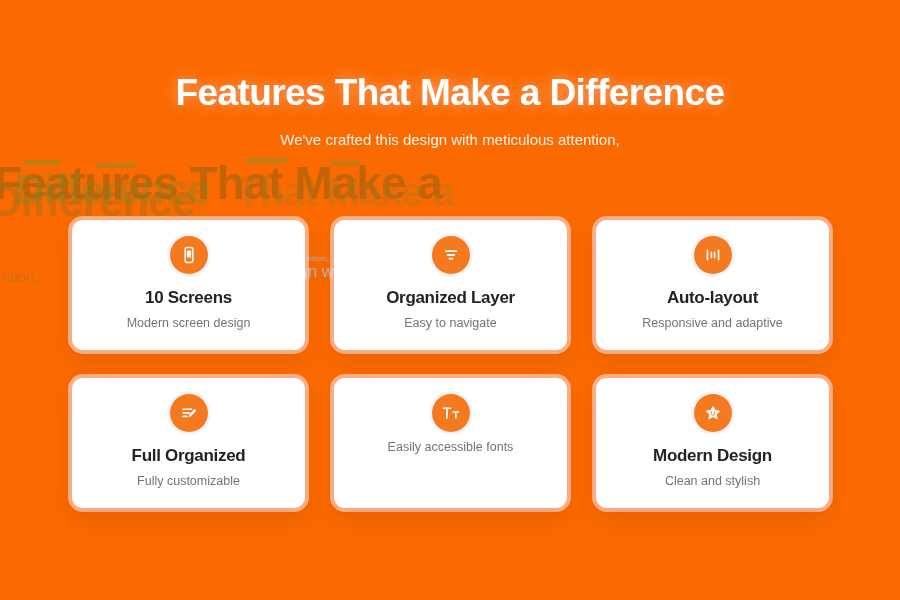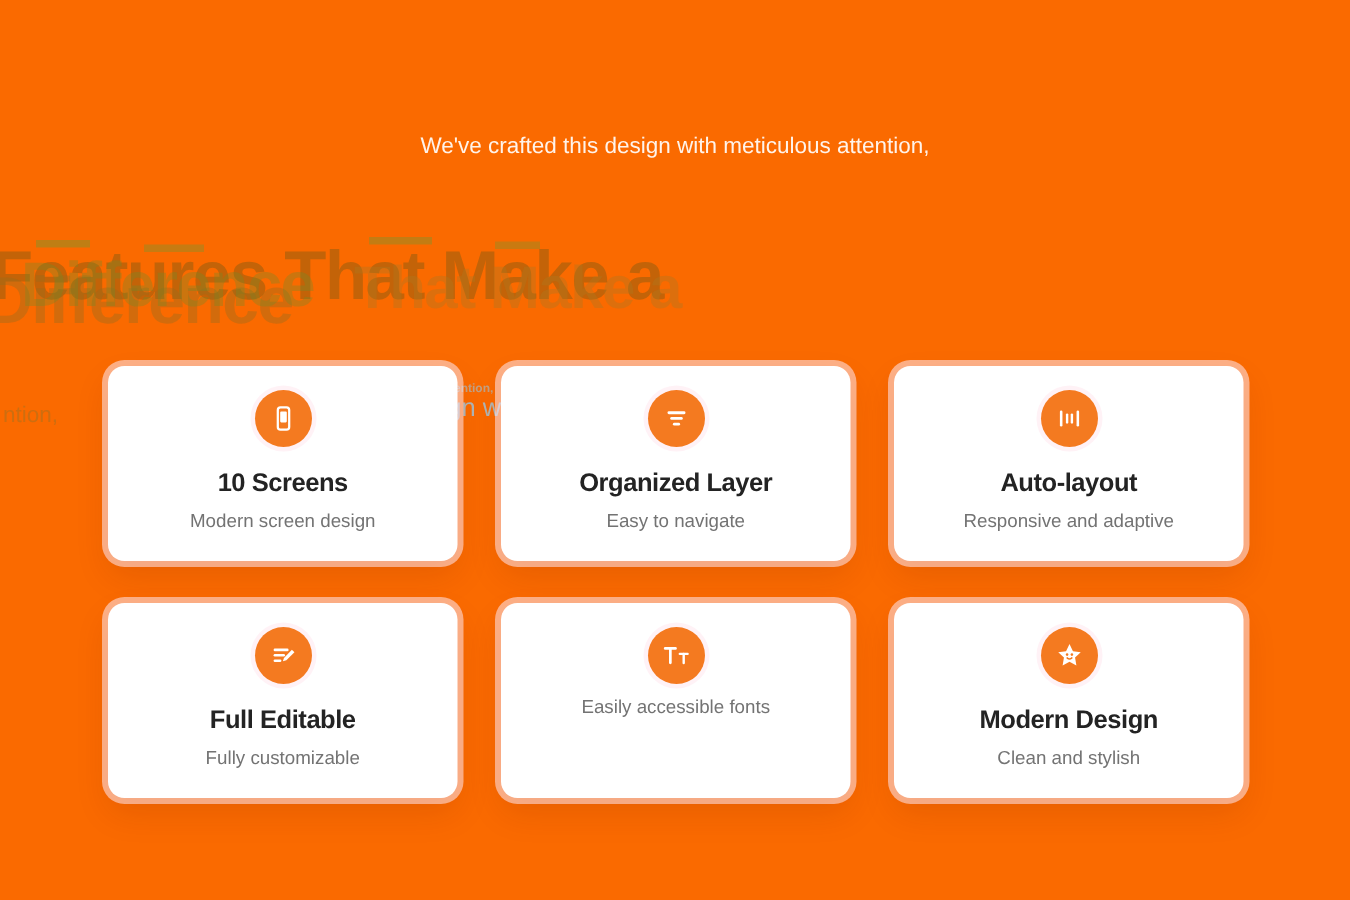--- a/index.html
+++ b/index.html
@@ -100,21 +100,20 @@
 
   
   #card-grid {
     position:absolute;
     left:72px; top:220px;
     width:757px;
     display:grid;
     grid-template-columns:repeat(3, 233px);
     grid-gap:28px 29px;
     z-index:6;
-    margin-top:24px;
   }
 
   .feature-card {
     position:relative;
     height:130px;
     background:#FFFFFF;
     border-radius:11px;
     box-shadow:0 0 0 4px rgba(255,232,240,0.55),
                0 10px 22px rgba(120,30,0,0.14);
     display:flex;
@@ -158,20 +157,21 @@
   <div class="ghost" id="ghost-title-d">That Make a</div>
   <div class="ghost" id="ghost-sub-b">We've crafted this design with meticulous attention,</div>
   <div class="ghost" id="ghost-sub-a">We've crafted this design with meticulous atte</div>
   <div class="ghost" id="ghost-frag">ntion,</div>
   <div class="ghost" id="ghost-dash-a"></div>
   <div class="ghost" id="ghost-dash-b"></div>
   <div class="ghost" id="ghost-dash-c"></div>
   <div class="ghost" id="ghost-dash-d"></div>
 
   <div id="header">
+    <h1 id="page-title">Features That Make a Difference</h1>
     <p id="page-subtitle">
       <span>We've crafted this design with meticulous attention,</span>
     </p>
   </div>
 
   <div id="card-grid">
       <div class="feature-card">
         <div class="card-icon">
           <svg width="20" height="20" viewBox="0 0 20 20">
             <rect x="6.2" y="2.6" width="7.6" height="14.8" rx="1.8" fill="none" stroke="#fff" stroke-width="1.5"></rect>
@@ -206,21 +206,21 @@
       </div>
       <div class="feature-card">
         <div class="card-icon">
           <svg width="20" height="20" viewBox="0 0 20 20">
             <rect x="3.4" y="5.4" width="10" height="1.7" rx="0.85" fill="#fff"></rect>
             <rect x="3.4" y="9" width="7.6" height="1.7" rx="0.85" fill="#fff"></rect>
             <rect x="3.4" y="12.6" width="5.2" height="1.7" rx="0.85" fill="#fff"></rect>
             <path d="M15.6 6.1 L17.3 7.8 L11.9 13.2 L9.6 13.9 L10.3 11.6 Z" fill="#fff"></path>
           </svg>
         </div>
-        <div class="card-title">Full Editable</div>
+        <div class="card-title">Full Organized</div>
         <div class="card-desc">Fully customizable</div>
       </div>
       <div class="feature-card">
         <div class="card-icon">
           <svg width="22" height="20" viewBox="0 0 22 20">
             <rect x="2.6" y="4.4" width="8.6" height="1.7" rx="0.85" fill="#fff"></rect>
             <rect x="6.0" y="4.4" width="1.8" height="11.4" rx="0.9" fill="#fff"></rect>
             <rect x="12.4" y="8.2" width="6.8" height="1.5" rx="0.75" fill="#fff"></rect>
             <rect x="15.0" y="8.2" width="1.6" height="7.6" rx="0.8" fill="#fff"></rect>
           </svg>

